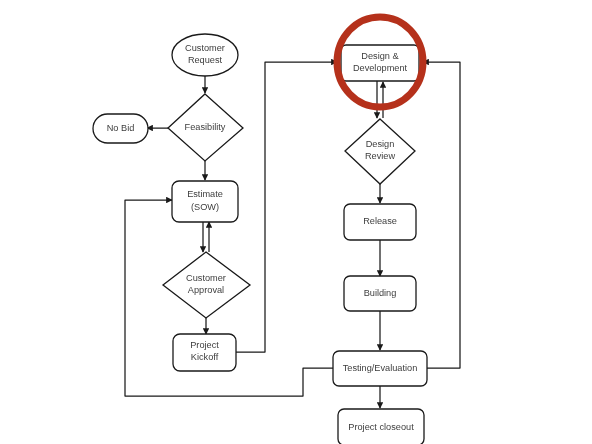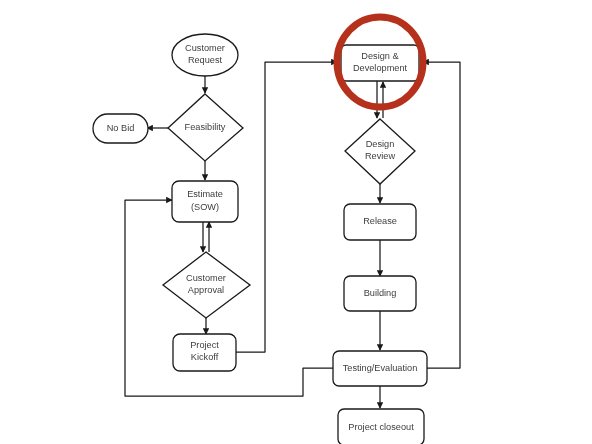--- a/index.html
+++ b/index.html
@@ -7,20 +7,21 @@
     padding: 0;
     background: #ffffff;
   }
   #canvas-wrap {
     position: relative;
     width: 592px;
     height: 444px;
     background: #ffffff;
     overflow: hidden;
     font-family: "Liberation Sans", sans-serif;
+    border-radius: 21px;
   }
   svg#flowchart {
     display: block;
     width: 592px;
     height: 444px;
   }
   .node-shape {
     fill: #ffffff;
     stroke: #1a1a1a;
     stroke-width: 1.3;

